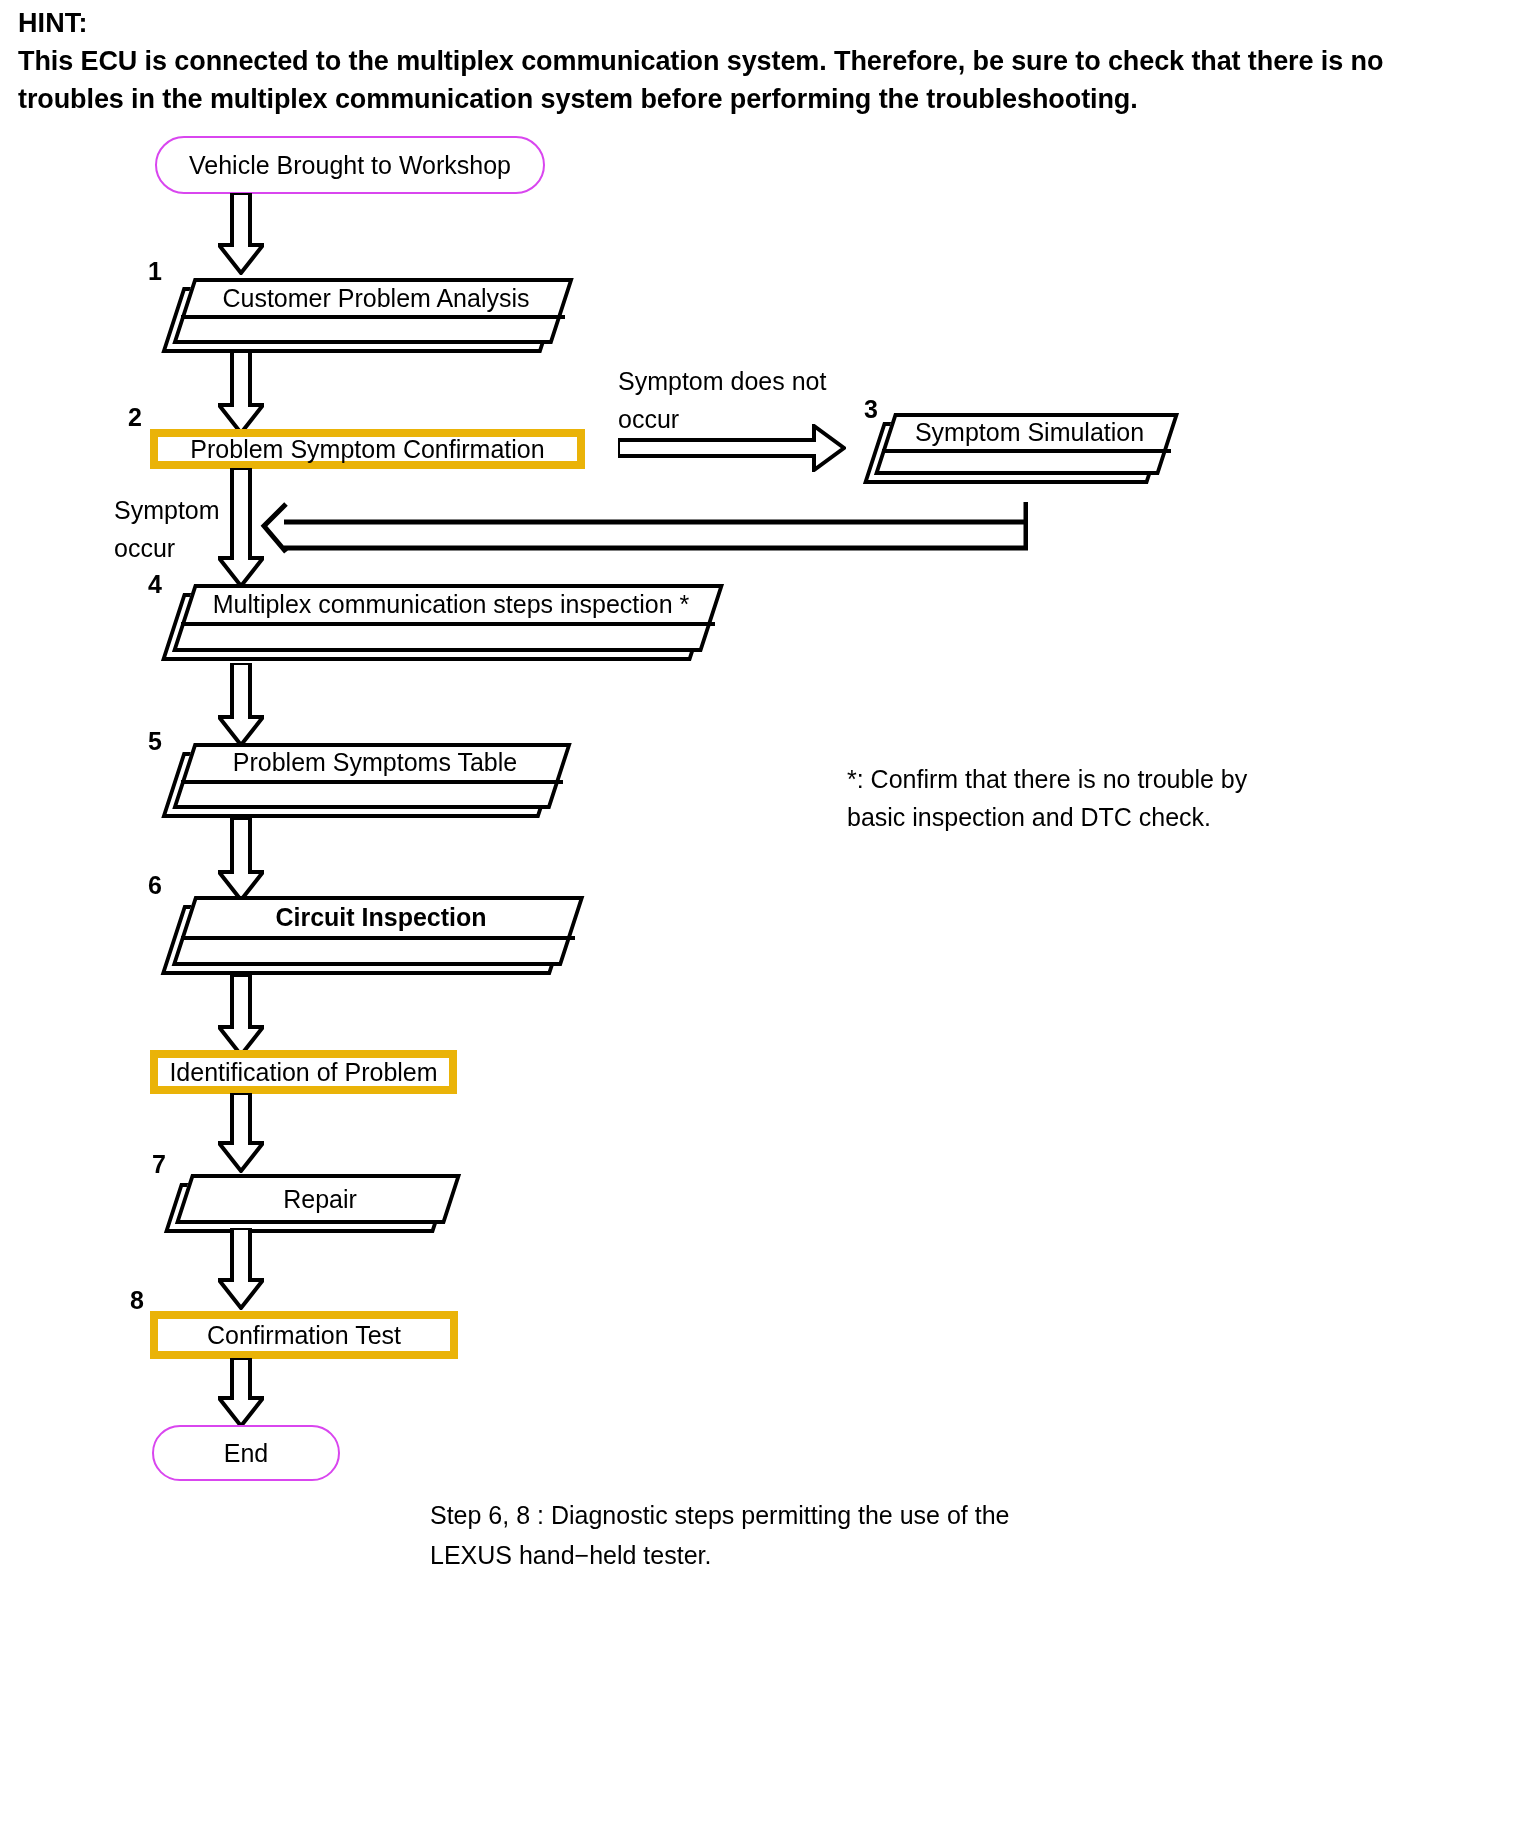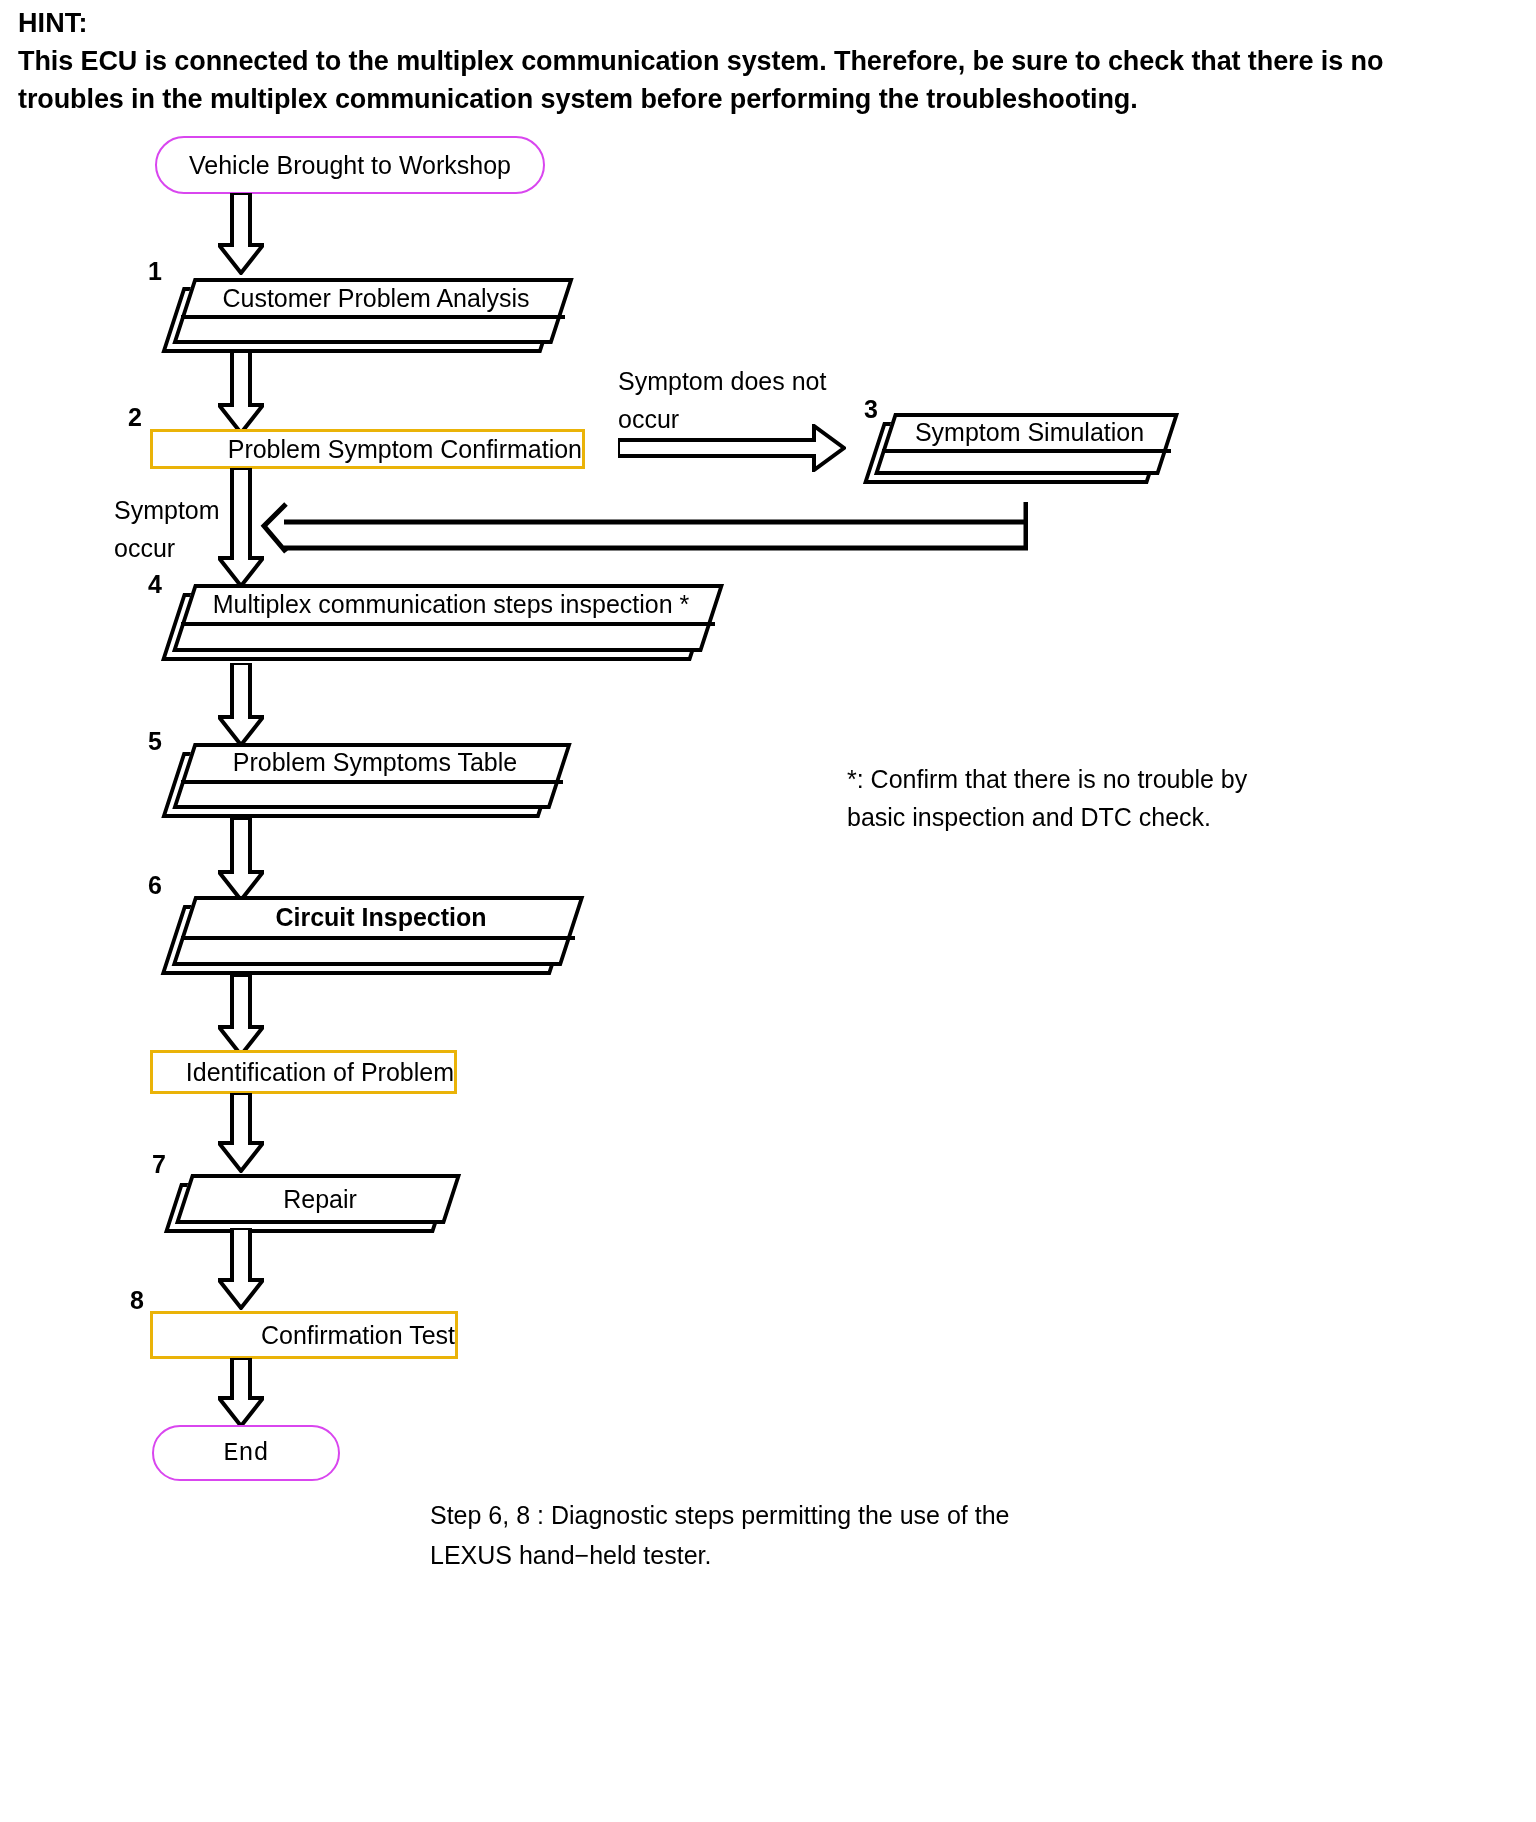--- a/index.html
+++ b/index.html
@@ -52,25 +52,25 @@
     justify-content: center;
     font-size: 25px;
     font-weight: 400;
     background: #fff;
   }
 
   
   .rect-box {
     position: absolute;
     box-sizing: border-box;
-    border: 3px solid #eab308;
+    border: 8px solid #eab308;
     background: #fff;
     display: flex;
     align-items: center;
-    justify-content: flex-end;
+    justify-content: center;
     font-size: 25px;
   }
 
   
   .para-wrap { position: absolute; }
   .para-shadow, .para-main {
     position: absolute;
     left: 0; top: 0;
     width: 100%; height: 100%;
     box-sizing: border-box;
@@ -279,21 +279,21 @@
   <div class="rect-box" style="left:150px; top:1311px; width:308px; height:48px;">
     <span>Confirmation Test</span>
   </div>
 
   <div class="arrow-down" style="left:218px; top:1358px;">
     <svg width="46" height="70" viewBox="0 0 46 70">
       <polygon points="14,0 32,0 32,40 45,40 23,68 1,40 14,40" fill="#fff" stroke="#000" stroke-width="4" stroke-linejoin="miter"></polygon>
     </svg>
   </div>
 
-  <div class="terminator" style="left:152px; top:1425px; width:188px; height:56px;font-family:Liberation Mono, monospace;">
+  <div class="terminator" style="left:152px; top:1425px; width:188px; height:56px;">
     <span>End</span>
   </div>
 
   <div class="caption-text" style="left:430px; top:1495px; width:700px;">
     <div>Step 6, 8 : Diagnostic steps permitting the use of the</div>
     <div>LEXUS hand−held tester.</div>
   </div>
 
 </div>
 

